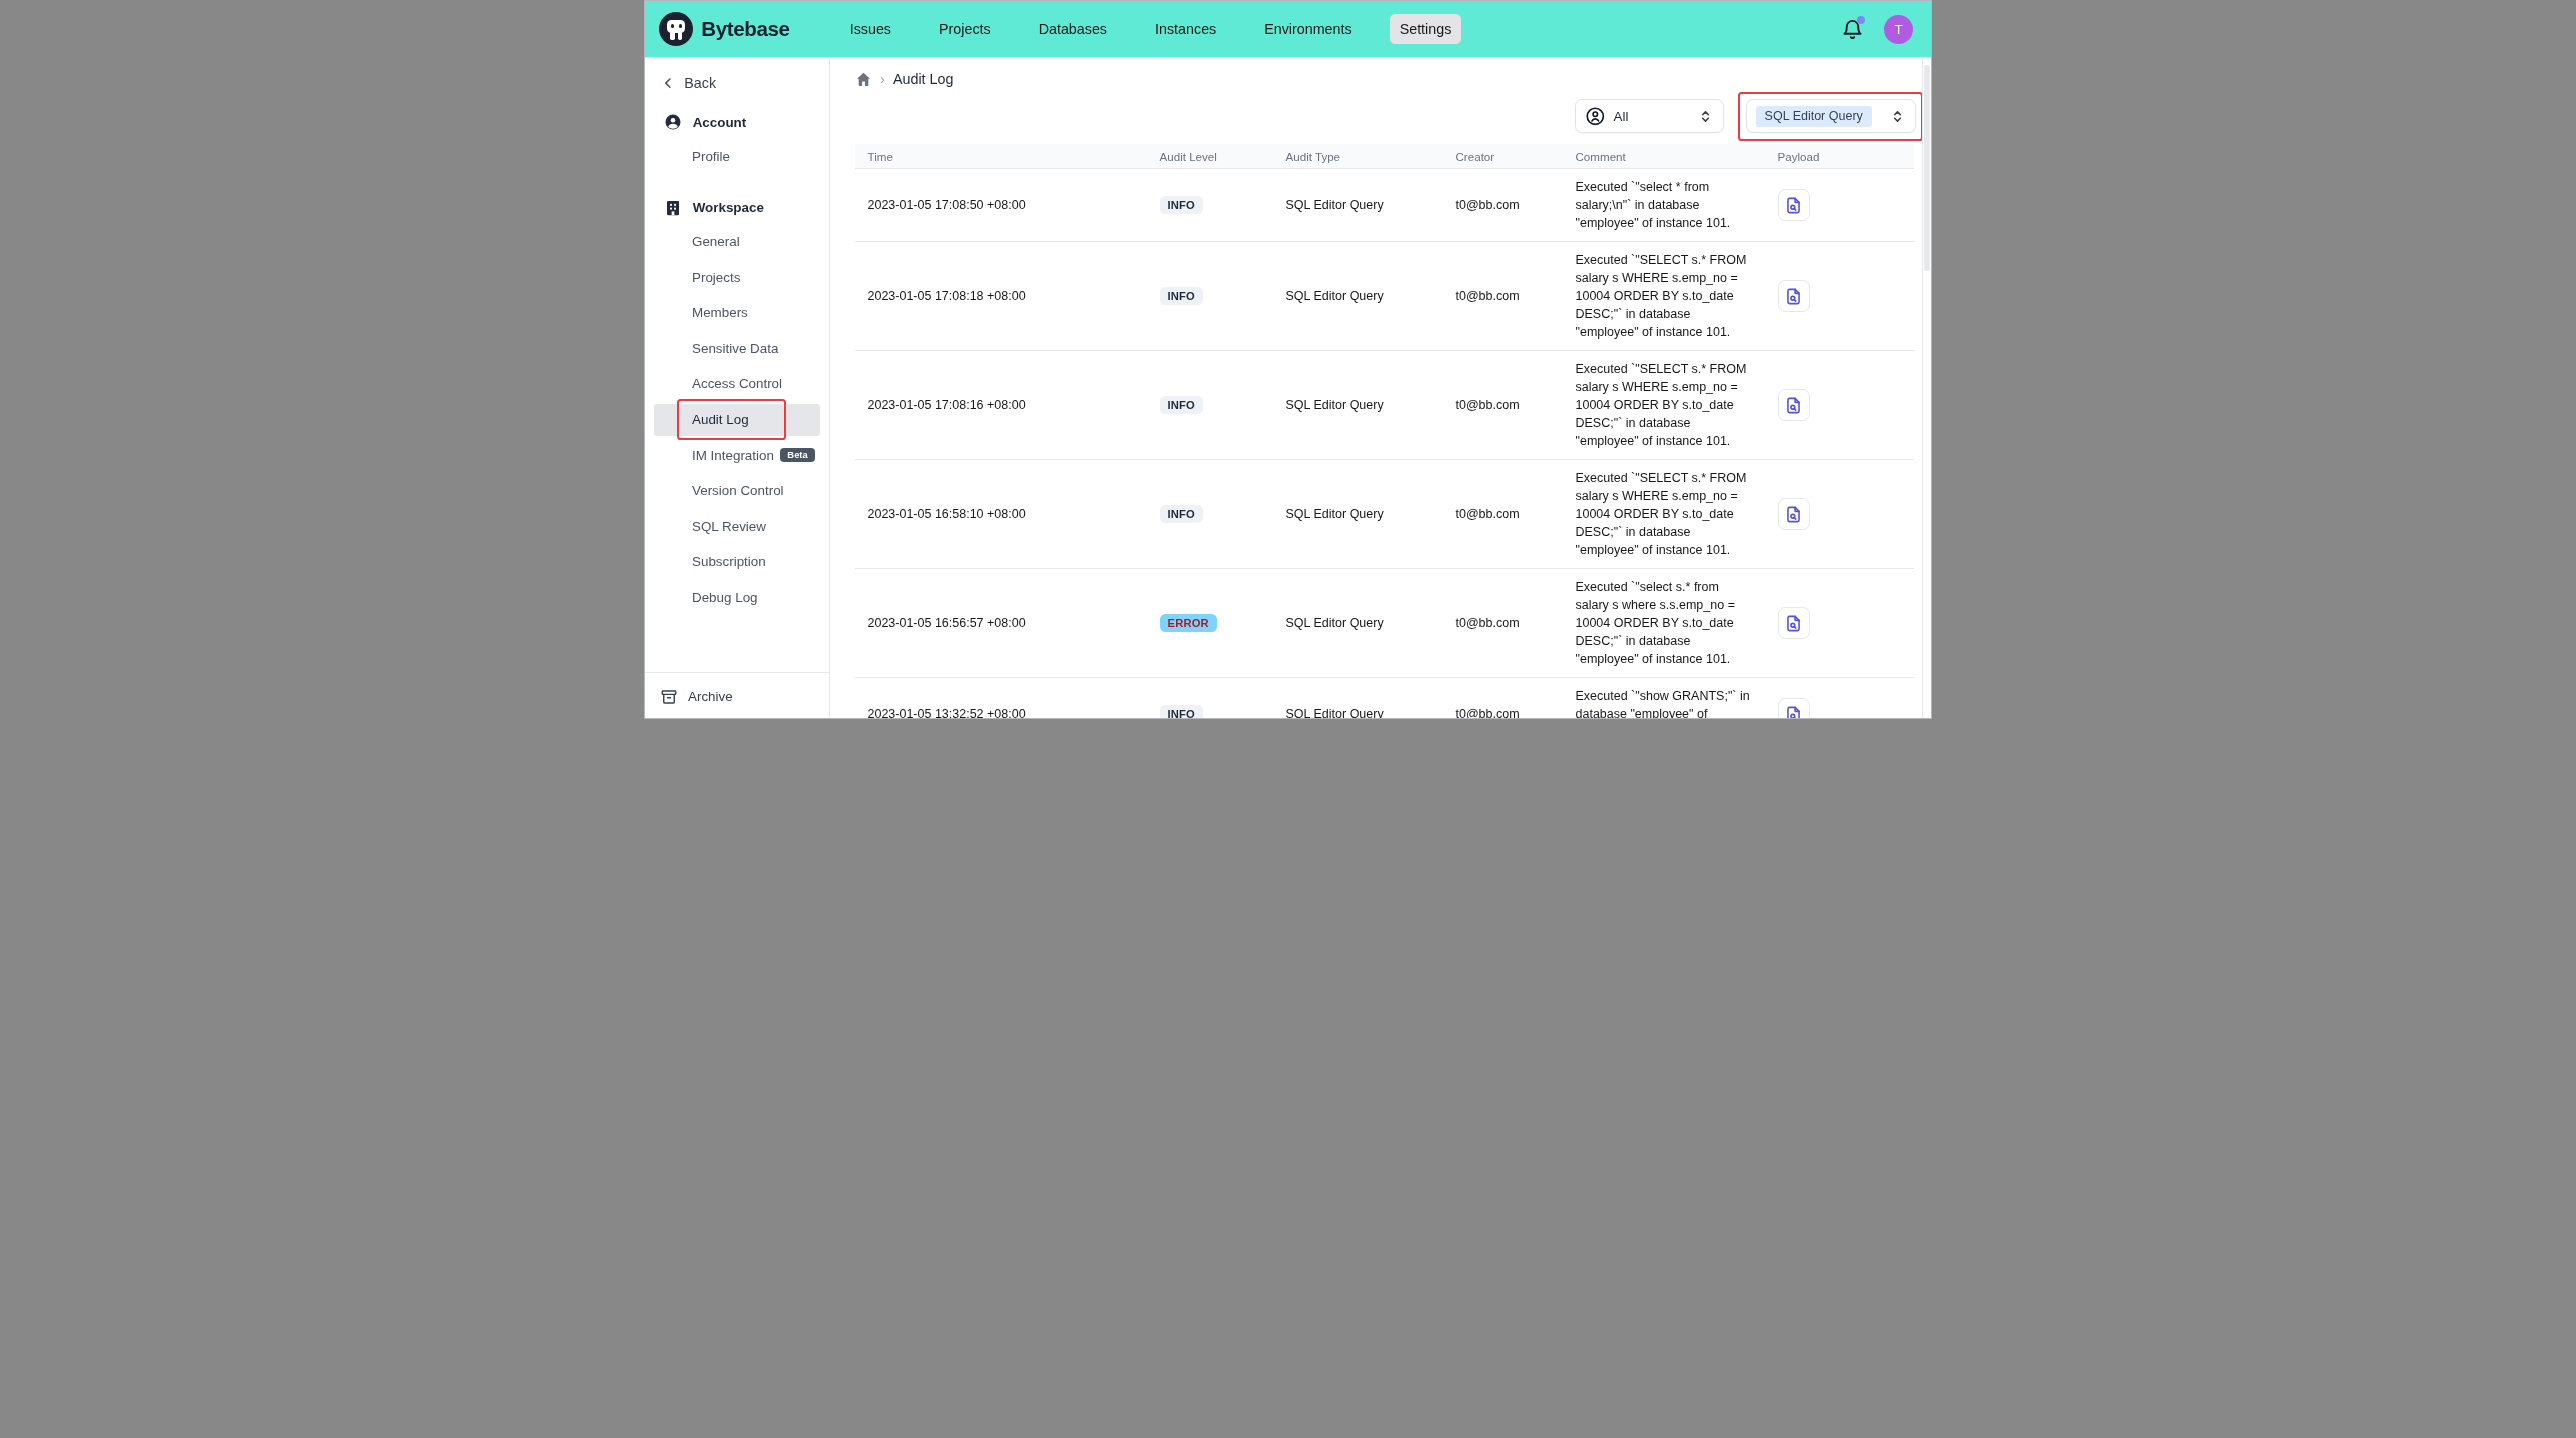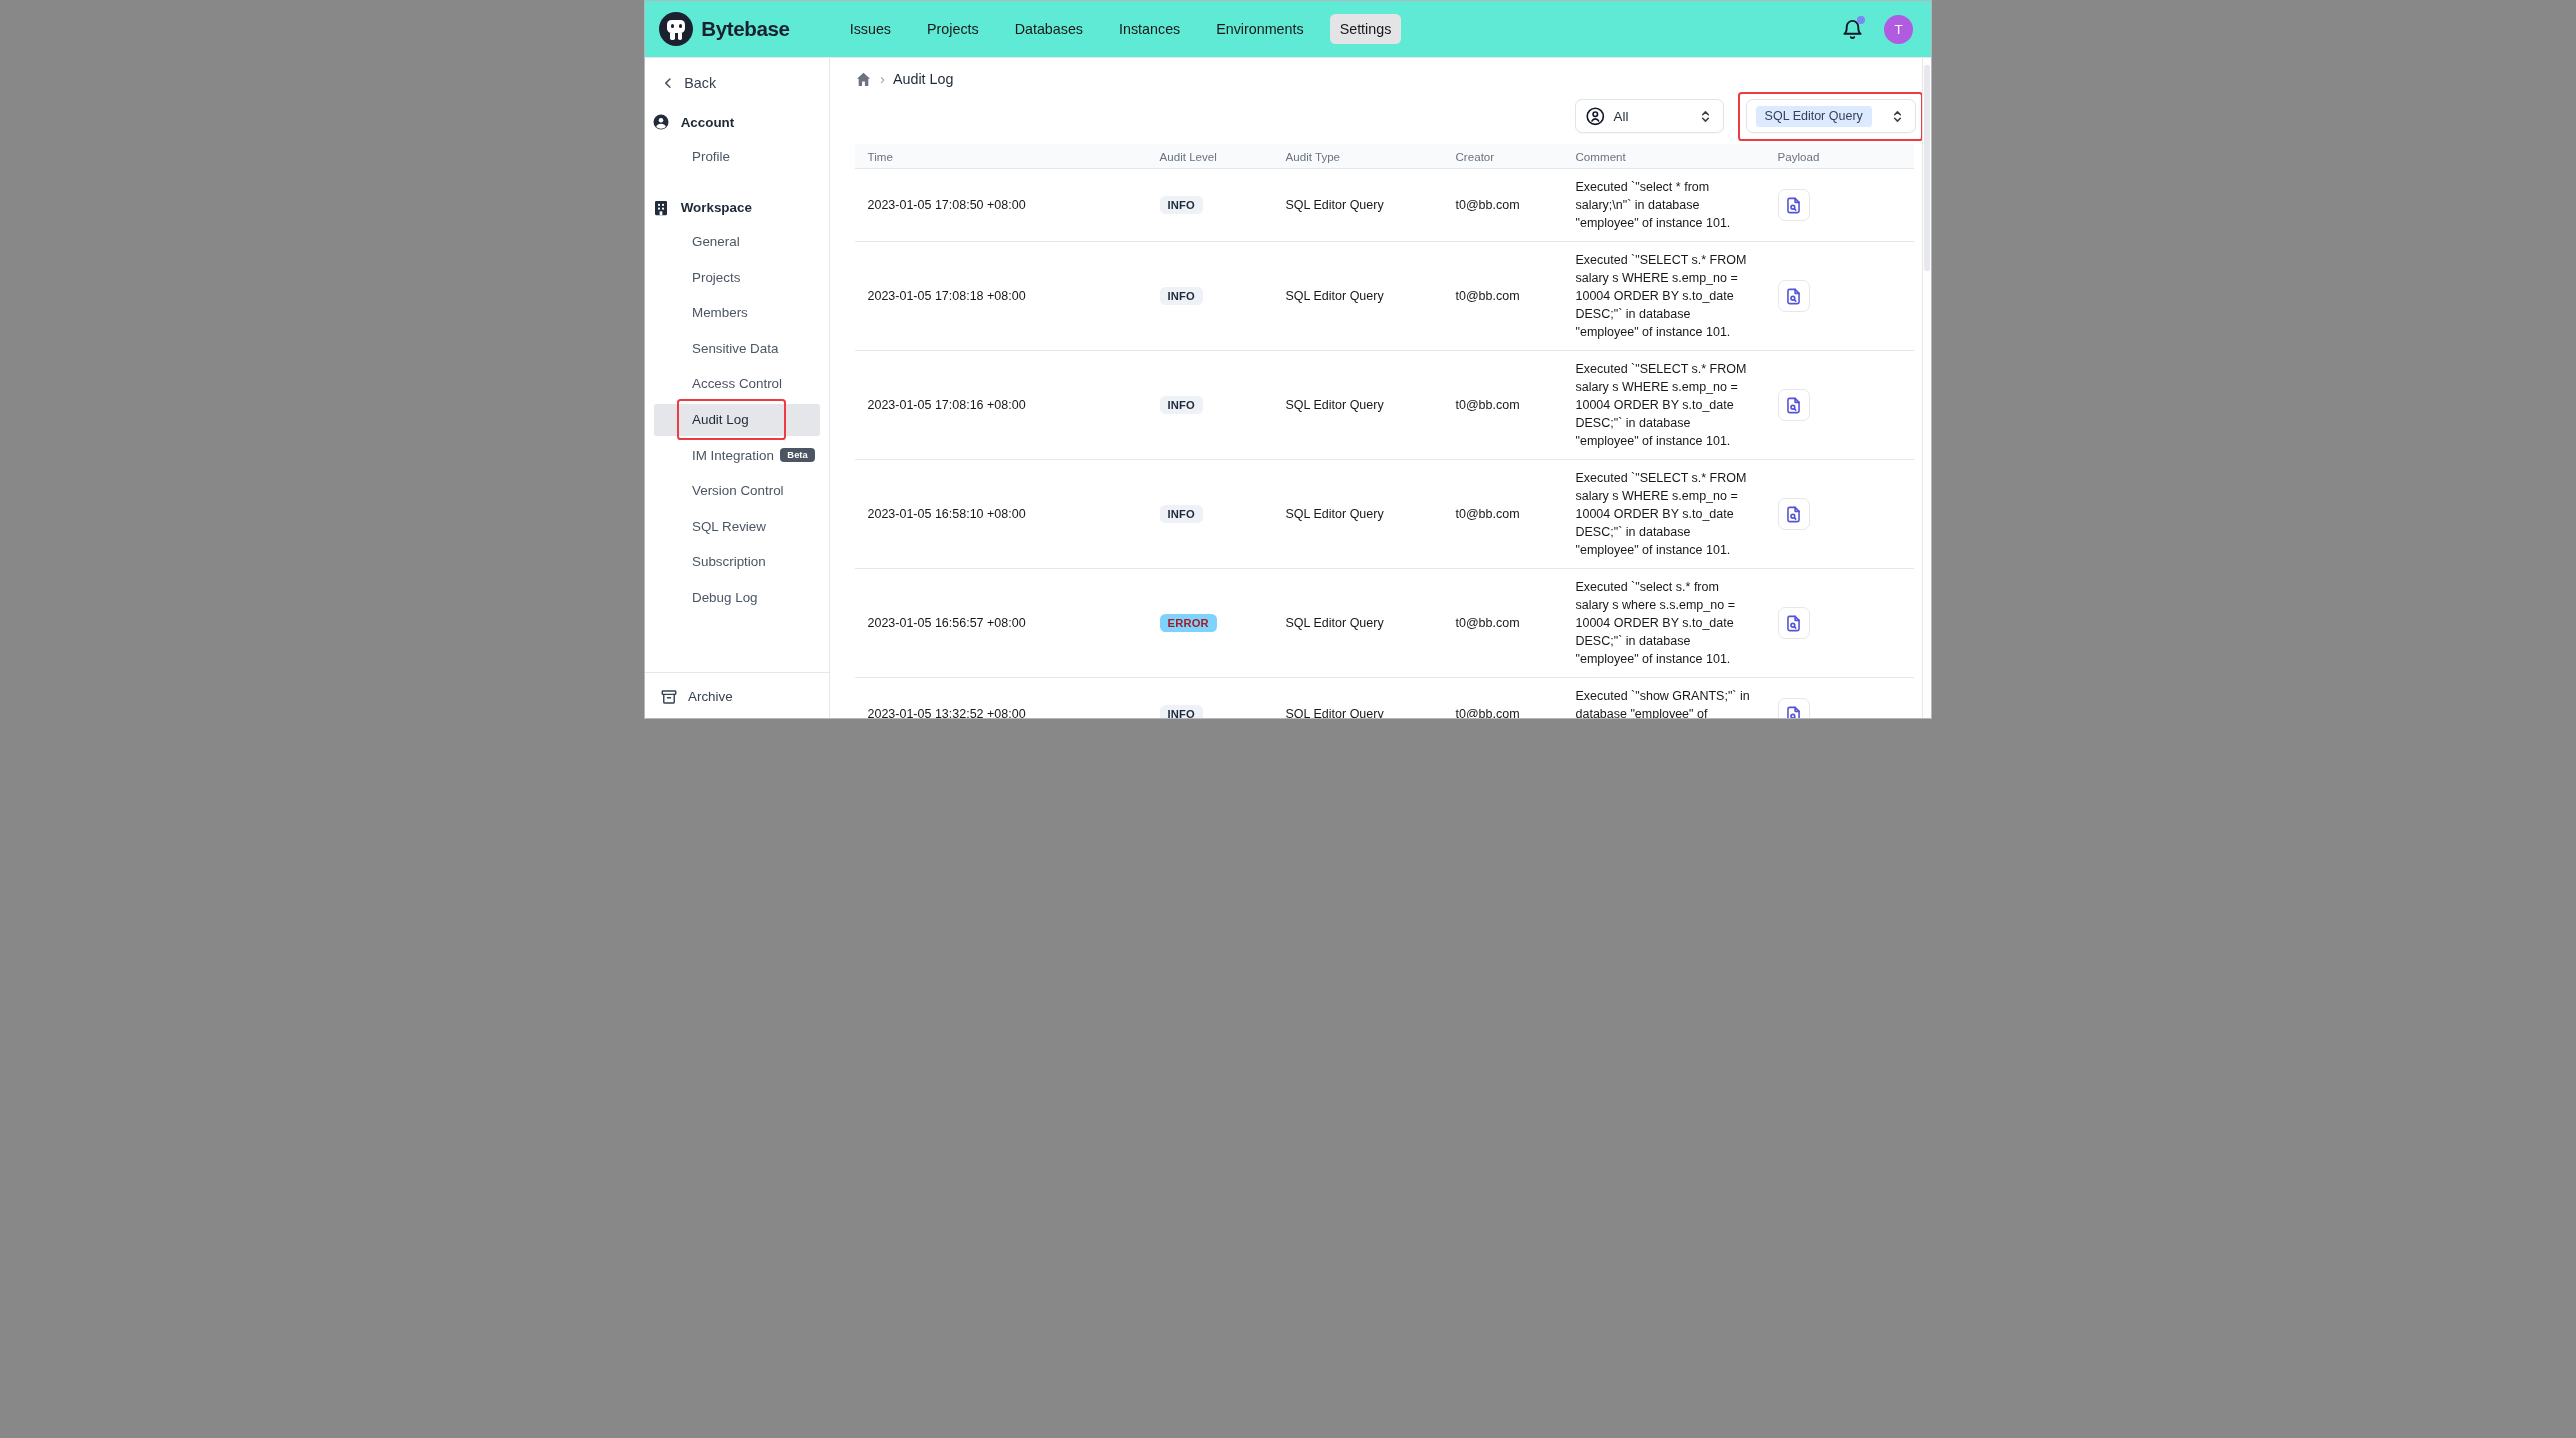--- a/index.html
+++ b/index.html
@@ -15,38 +15,38 @@
     border-bottom:0.9px solid #e5e7eb; background:#5eead4;
   }
   .logo { display:flex; align-items:center; gap:8px; cursor:pointer; }
   .logo-mark { position:relative; width:34px; height:34px; background:#1c2130; border-radius:50%; }
   .logo-face { position:absolute; left:8px; top:8px; width:18px; height:13.4px; background:#fff; border-radius:4.5px; }
   .logo-eye { position:absolute; top:3.6px; width:3.1px; height:4.5px; background:#1c2130; border-radius:1.8px; }
   .logo-eye.l { left:3.6px; } .logo-eye.r { right:3.6px; }
   .logo-leg { position:absolute; top:20.6px; width:4.5px; height:7.2px; background:#fff; border-radius:0 0 1.8px 1.8px; }
   .logo-leg.l { left:11.2px; } .logo-leg.r { left:18.4px; }
   .logo-text { font-size:20.6px; font-weight:bold; color:#1c2130; letter-spacing:-0.4px; }
-  .nav { display:flex; gap:16px; margin-left:50px; }
+  .nav { display:flex; gap:28px; margin-left:50px; }
   .nav-item { font-size:14.3px; color:#18181b; padding:7.2px 10px; border-radius:5.4px; cursor:pointer; white-space:nowrap; }
   .nav-item.active { background:#e4e4e7; }
   .topbar-right { margin-left:auto; display:flex; align-items:center; gap:20px; }
   .bell-wrap { position:relative; width:23px; height:23px; cursor:pointer; }
   .bell-dot { position:absolute; right:-0.9px; top:-1.8px; width:8px; height:8px; border-radius:50%; background:#7d87f2; }
   .avatar {
     width:29px; height:29px; border-radius:50%; background:#b15be0; color:#fff;
     display:flex; align-items:center; justify-content:center; font-size:13.4px; cursor:pointer;
   }
   
   .content { display:flex; height:662px; }
   .sidebar {
     width:185px; flex:0 0 185px; border-right:0.9px solid #e5e7eb;
     padding-top:12.5px; position:relative; background:#fff;
   }
   .back-row { display:flex; align-items:center; gap:9px; padding-left:16px; height:25px; color:#374151; font-size:14.3px; cursor:pointer; }
-  .side-section { display:flex; align-items:center; gap:10.7px; padding-left:7px; height:25px; }
+  .side-section { display:flex; align-items:center; gap:10.7px; padding-left:19px; height:25px; }
   .side-section.account { margin-top:14.3px; }
   .side-section.workspace { margin-top:23px; }
   .side-section-label { font-size:13.4px; font-weight:600; color:#1f2937; }
   .side-item {
     height:32px; margin:0 9px; padding-left:38px; display:flex; align-items:center;
     font-size:13.4px; color:#4b5563; cursor:pointer; border-radius:2.7px; position:relative;
   }
   .side-item.first { margin-top:5.4px; }
   .side-item + .side-item { margin-top:3.6px; }
   .side-item.selected { background:#e4e6ea; color:#1f2937; }

